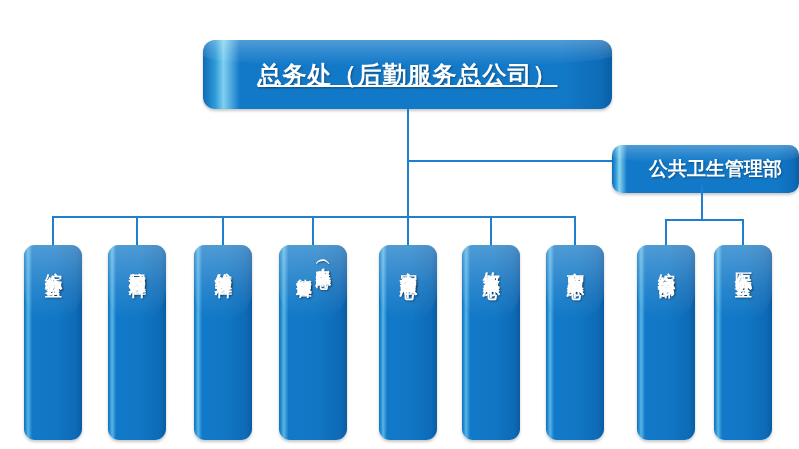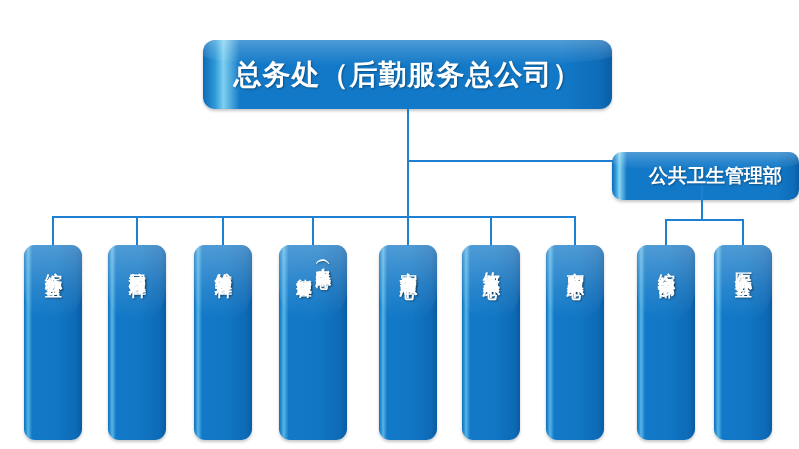--- a/index.html
+++ b/index.html
@@ -71,31 +71,32 @@
                 #2f9ad9 3%,
                 #7fd0ef 5%,
                 #1279c8 9%,
                 #1279c8 88%,
                 #0e6cb8 97%,
                 #0a5ea6 100%);
   }
   .node-root .label {
     position: relative;
     z-index: 2;
-    font-size: 28px;
+    font-size: 24px;
     font-weight: bold;
     letter-spacing: 1px;
     text-shadow: 1px 1px 2px rgba(0,0,0,0.35);
     white-space: nowrap;
+    text-decoration: underline;
   }
 
   
   .node-dept {
     left: 612px;
-    top: 152px;
+    top: 145px;
     width: 187px;
     height: 48px;
     border-radius: 10px;
     display: flex;
     align-items: center;
     justify-content: center;
     background: linear-gradient(to right,
                 #0d6ab6 0%,
                 #2f9ad9 2%,
                 #86d3f0 4%,

